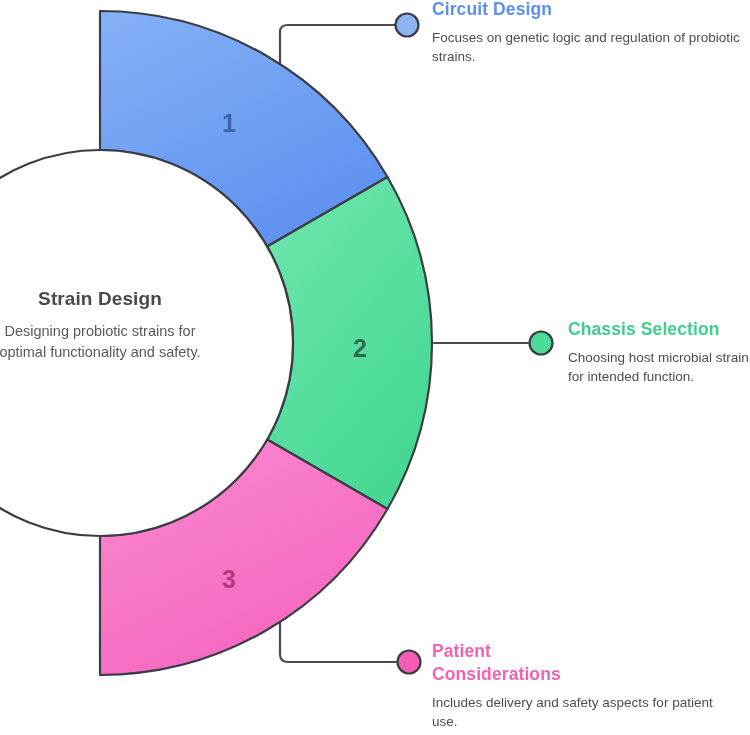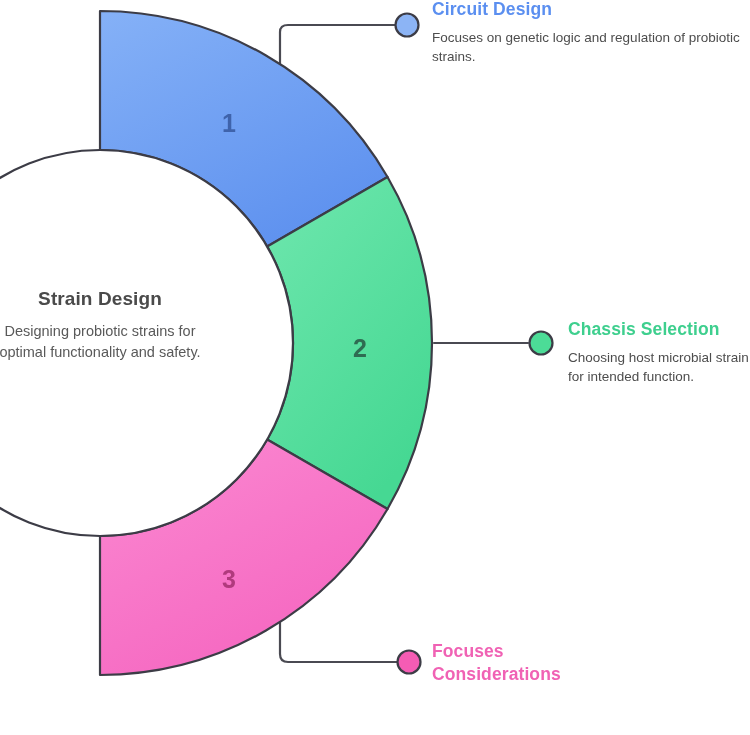--- a/index.html
+++ b/index.html
@@ -152,16 +152,17 @@
     <div class="callout-title">Circuit Design</div>
     <div class="callout-desc">Focuses on genetic logic and regulation of probiotic strains.</div>
   </div>
 
   <div class="callout" id="callout-2">
     <div class="callout-title">Chassis Selection</div>
     <div class="callout-desc">Choosing host microbial strain for intended function.</div>
   </div>
 
   <div class="callout" id="callout-3">
-    <div class="callout-title">Focuses Considerations</div>
+    <div class="callout-title">Patient Considerations</div>
+    <div class="callout-desc">Includes delivery and safety aspects for patient use.</div>
   </div>
 
 </div>
 
 </body></html>

